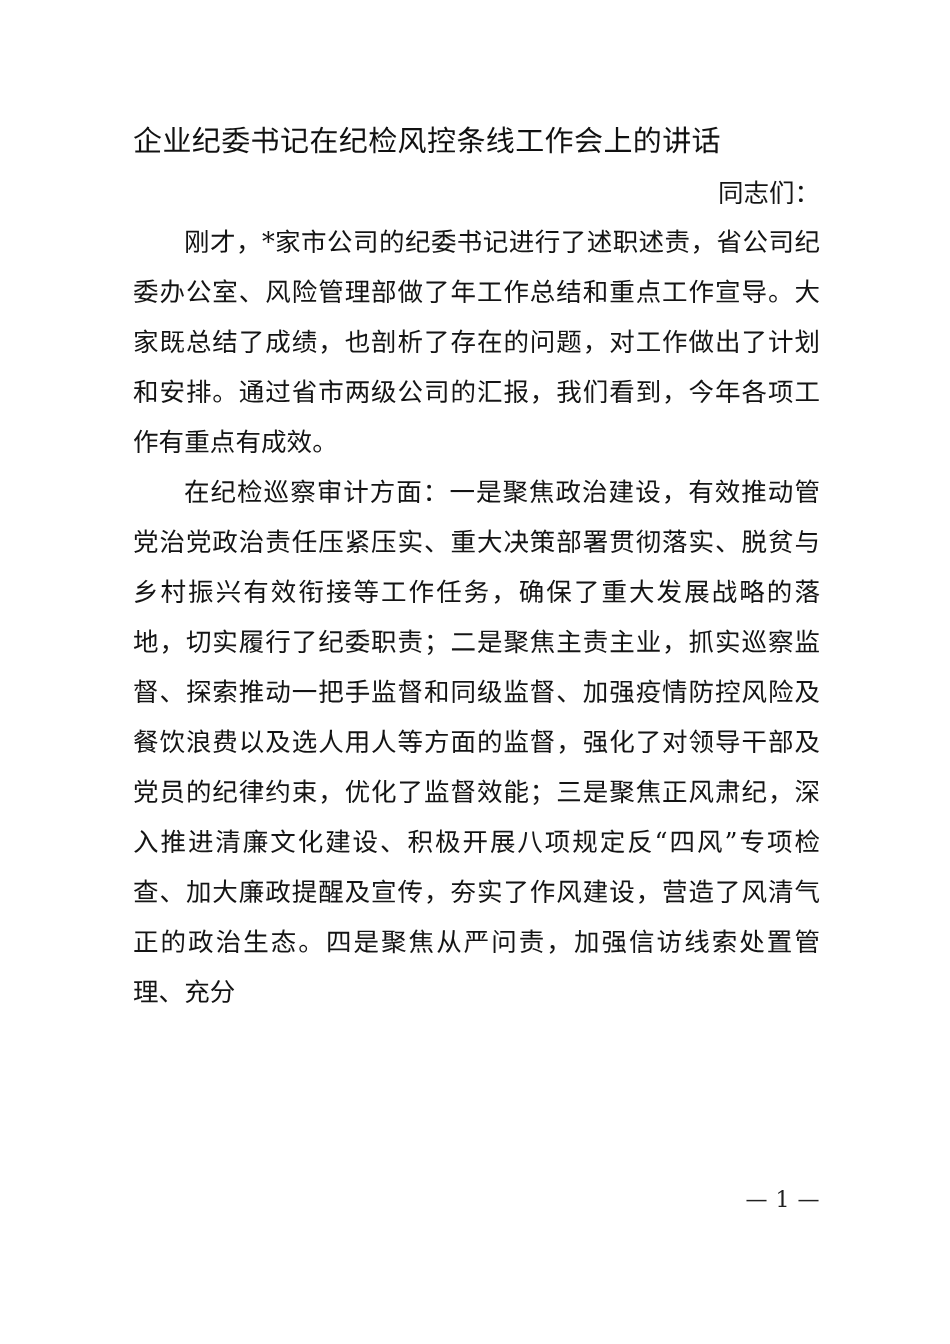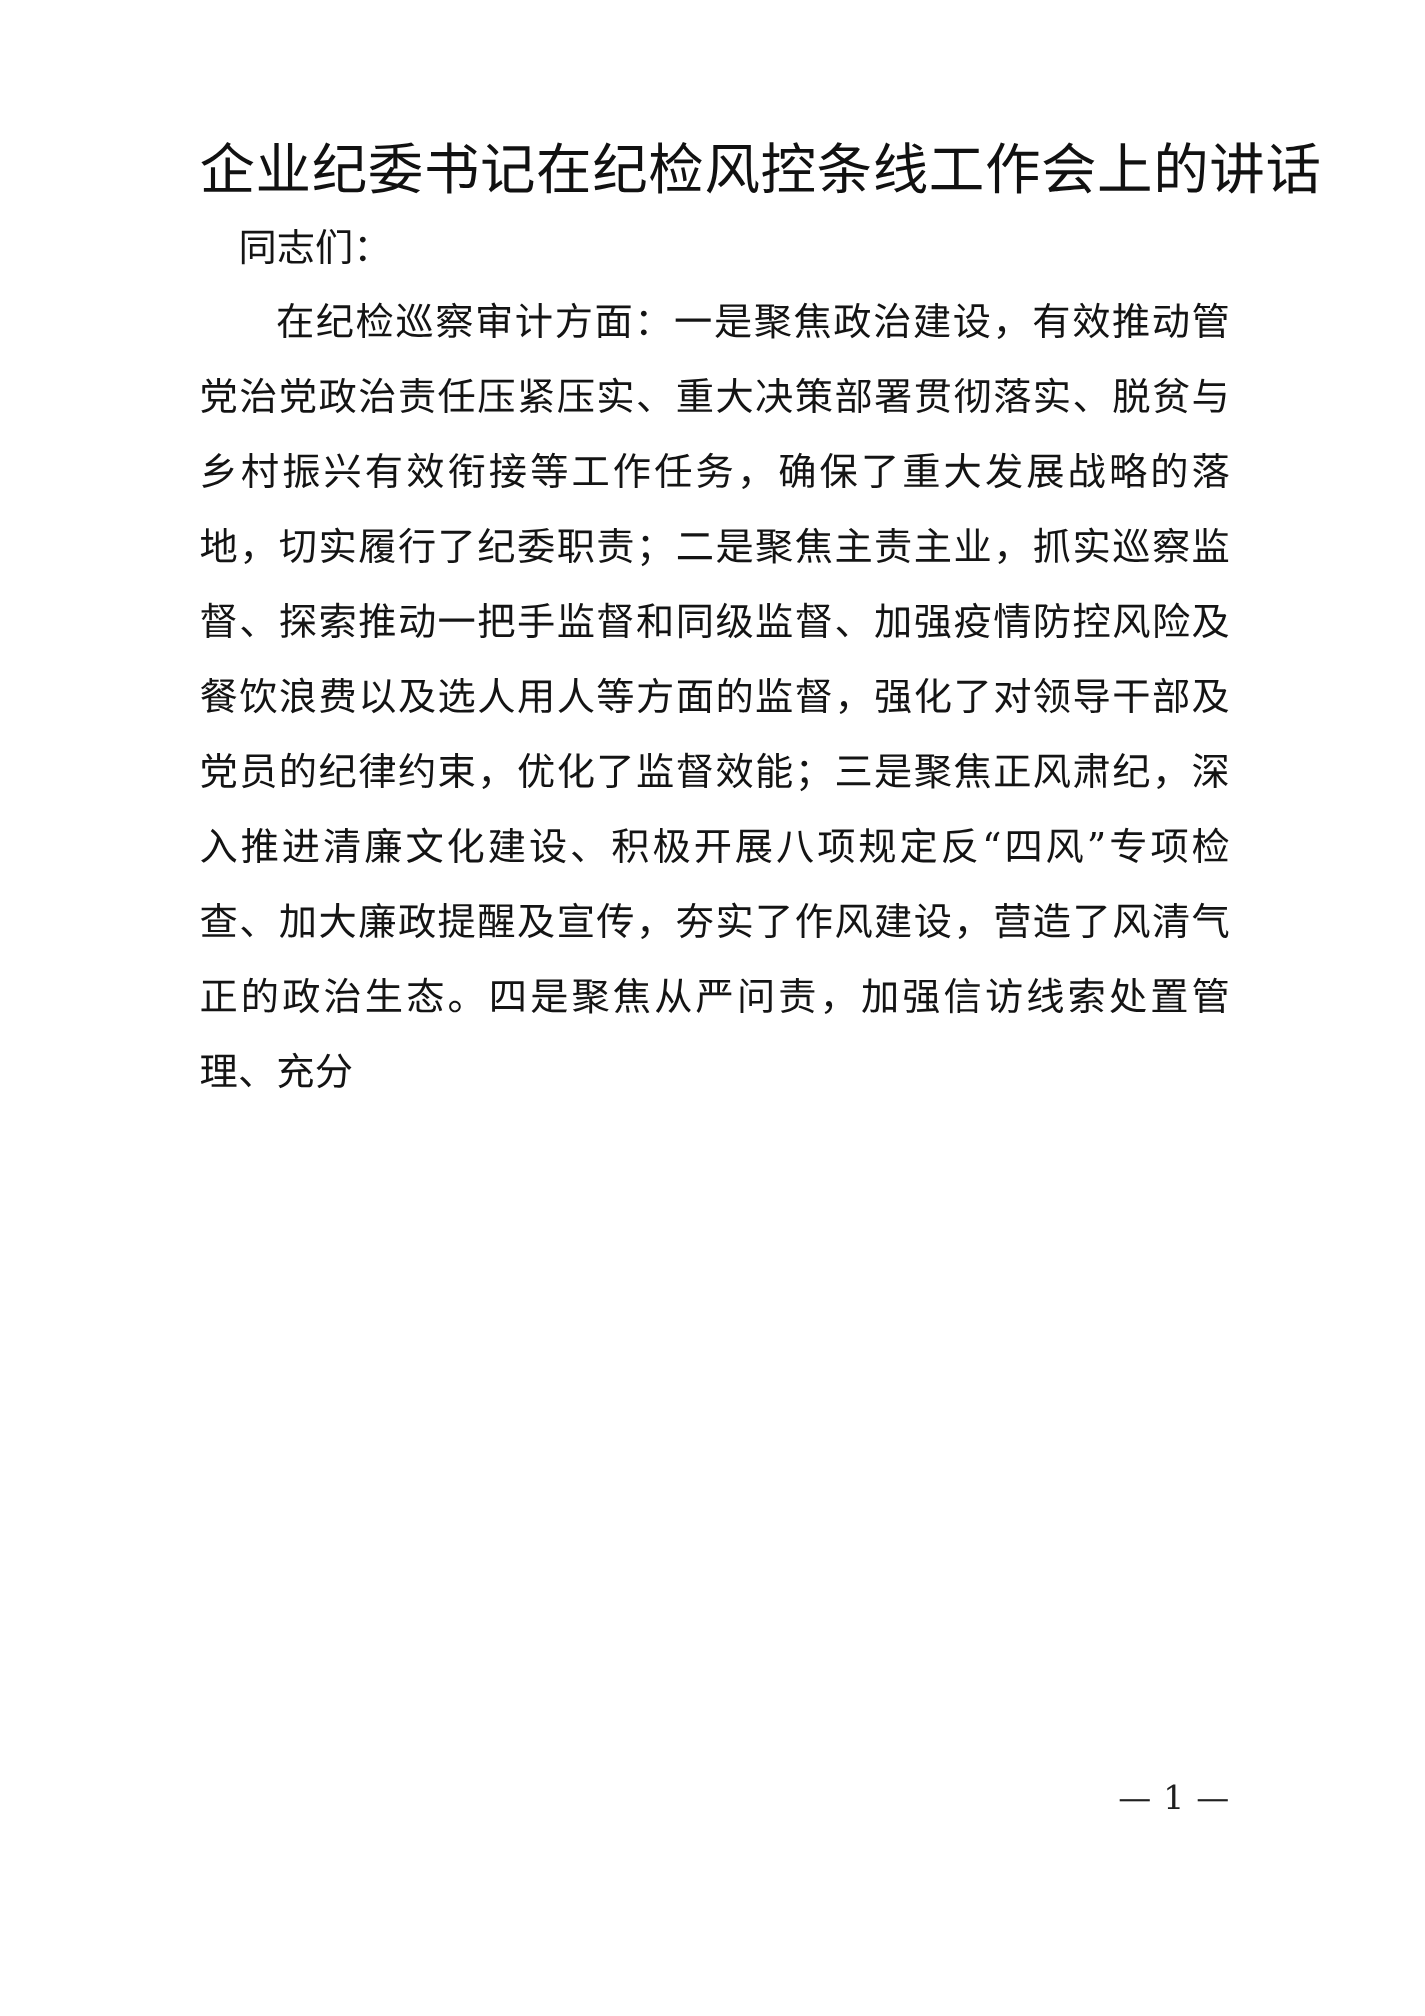--- a/index.html
+++ b/index.html
@@ -23,38 +23,39 @@
 
   
   .content {
     position: absolute;
     left: 133px;
     top: 0;
     width: 687px;
   }
 
   .doc-title {
-    font-size: 37px;
+    font-size: 29px;
     line-height: 44px;
     font-weight: 400;
     letter-spacing: 0.4px;
     text-align: left;
     white-space: nowrap;
     margin: 0;
-    padding-top: 92px;
+    padding-top: 119px;
     color: #111111;
   }
 
   .salutation {
     font-size: 25.5px;
     line-height: 48px;
     margin: 0;
     padding-top: 6px;
     text-indent: 26px;
     color: #141414;
+    text-align: right;
   }
 
   .body-para {
     font-size: 25.5px;
     line-height: 50px;
     margin: 0;
     text-indent: 2em;
     text-align: justify;
     text-justify: inter-ideograph;
     color: #141414;
@@ -82,20 +83,21 @@
 
 <div class="page">
 
   <div class="content">
 
     <h1 class="doc-title">企业纪委书记在纪检风控条线工作会上的讲话</h1>
 
     <p class="salutation">同志们：</p>
 
 
+    <p class="body-para">刚才，*家市公司的纪委书记进行了述职述责，省公司纪委办公室、风险管理部做了年工作总结和重点工作宣导。大家既总结了成绩，也剖析了存在的问题，对工作做出了计划和安排。通过省市两级公司的汇报，我们看到，今年各项工作有重点有成效。</p>
 
     <p class="body-para">在纪检巡察审计方面：一是聚焦政治建设，有效推动管党治党政治责任压紧压实、重大决策部署贯彻落实、脱贫与乡村振兴有效衔接等工作任务，确保了重大发展战略的落地，切实履行了纪委职责；二是聚焦主责主业，抓实巡察监督、探索推动一把手监督和同级监督、加强疫情防控风险及餐饮浪费以及选人用人等方面的监督，强化了对领导干部及党员的纪律约束，优化了监督效能；三是聚焦正风肃纪，深入推进清廉文化建设、积极开展八项规定反“四风”专项检查、加大廉政提醒及宣传，夯实了作风建设，营造了风清气正的政治生态。四是聚焦从严问责，加强信访线索处置管理、充分</p>
 
   </div>
 
   <div class="page-footer">— 1 —</div>
 
 </div>
 
 </body></html>

